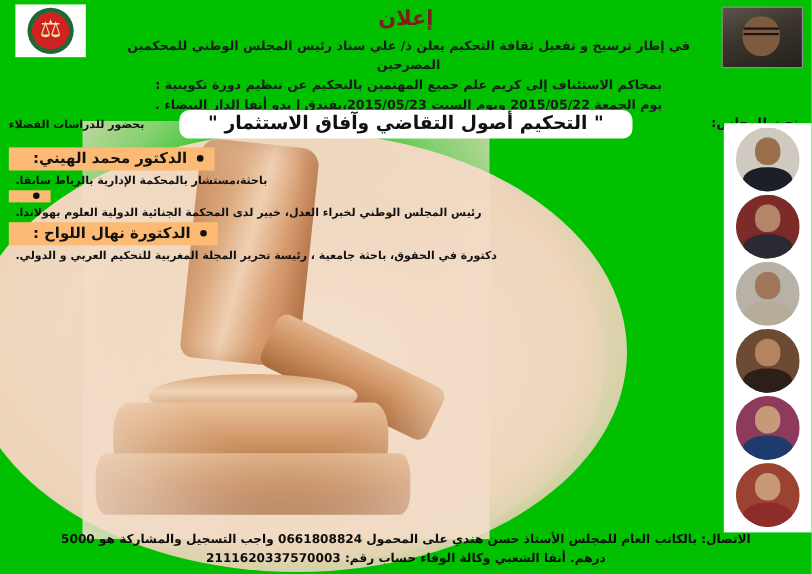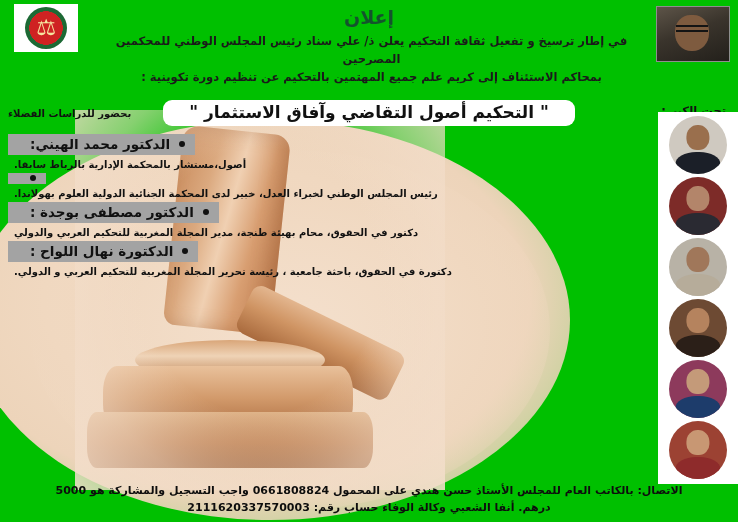--- a/index.html
+++ b/index.html
@@ -133,21 +133,21 @@
   .portrait-top .glasses {
     position: absolute; left: 19px; top: 18px;
     width: 32px; height: 7px;
     border-top: 2px solid #141414;
     border-bottom: 2px solid #141414;
   }
 
   .title-main {
     position: absolute; left: 0; right: 0; top: 6px;
     text-align: center;
-    font-size: 19px; font-weight: bold; color: #14532d;
+    font-size: 19px; font-weight: bold; color: #7f1d1d;
     letter-spacing: 0.5px;
   }
 
   .intro {
     position: absolute; left: 93px; right: 88px; top: 32px;
     text-align: center;
     color: #1a1a1a;
     font-size: 11.5px;
     font-weight: bold;
     line-height: 1.58;
@@ -178,21 +178,21 @@
     white-space: nowrap;
   }
 
   
   .speakers {
     position: absolute; left: 8px; right: 88px; top: 134px;
   }
   .spk { margin-bottom: 2px; }
   .spk-name-wrap { display: flex; justify-content: flex-end; }
   .spk-name {
-    background: #a3a3a3;
+    background: #fdba74;
     padding: 2px 10px 3px 22px;
     font-size: 13.5px;
     font-weight: bold;
     color: #111;
     white-space: nowrap;
     display: flex; align-items: center; gap: 9px;
   }
   .bullet {
     width: 6px; height: 6px; border-radius: 50%;
     background: #111; flex: 0 0 6px;
@@ -280,58 +280,50 @@
   <div class="portrait-top">
     <div class="face"></div>
     <div class="glasses"></div>
   </div>
 
   <div class="title-main">إعلان</div>
 
   <div class="intro">
     <div>في إطار ترسيخ و تفعيل  ثقافة التحكيم يعلن ذ/ علي سناد رئيس المجلس الوطني للمحكمين المصرحين</div>
     <div>بمحاكم الاستئناف إلى كريم علم جميع المهتمين بالتحكيم عن تنظيم دورة تكوينية :</div>
-  </div>
-
-  <div class="theme-label">تحت الكبير:</div>
+    <div>يوم الجمعة 2015/05/22 ويوم السبت 2015/05/23،بفندق إ يدو أنفا الدار البيضاء .</div>
+  </div>
+
+  <div class="theme-label">تحت للمجلس:</div>
   <div class="theme-row">
     <div class="theme-box">" التحكيم أصول التقاضي وآفاق الاستثمار "</div>
   </div>
   <div class="theme-sub">بحضور للدراسات الفضلاء</div>
 
   <div class="speakers">
 
     <div class="spk">
       <div class="spk-name-wrap">
         <div class="spk-name">
           <span class="bullet"></span>
           <span>الدكتور محمد الهيني:</span>
         </div>
       </div>
-      <div class="spk-desc">أصول،مستشار بالمحكمة الإدارية بالرباط سابقا.</div>
+      <div class="spk-desc">باحثة،مستشار بالمحكمة الإدارية بالرباط سابقا.</div>
     </div>
 
     <div class="spk">
       <div class="spk-name-wrap">
         <div class="spk-name">
           <span class="bullet"></span>
         </div>
       </div>
       <div class="spk-desc">رئيس المجلس الوطني لخبراء العدل، خبير لدى المحكمة الجنائية الدولية العلوم بهولاندا.</div>
     </div>
 
-    <div class="spk">
-      <div class="spk-name-wrap">
-        <div class="spk-name">
-          <span class="bullet"></span>
-          <span>الدكتور مصطفى بوجدة :</span>
-        </div>
-      </div>
-      <div class="spk-desc">دكتور في الحقوق، محام بهيئة طنجة، مدير المجلة المغربية للتحكيم العربي والدولي</div>
-    </div>
 
 
 
     <div class="spk">
       <div class="spk-name-wrap">
         <div class="spk-name">
           <span class="bullet"></span>
           <span>الدكتورة نهال اللواح :</span>
         </div>
       </div>

